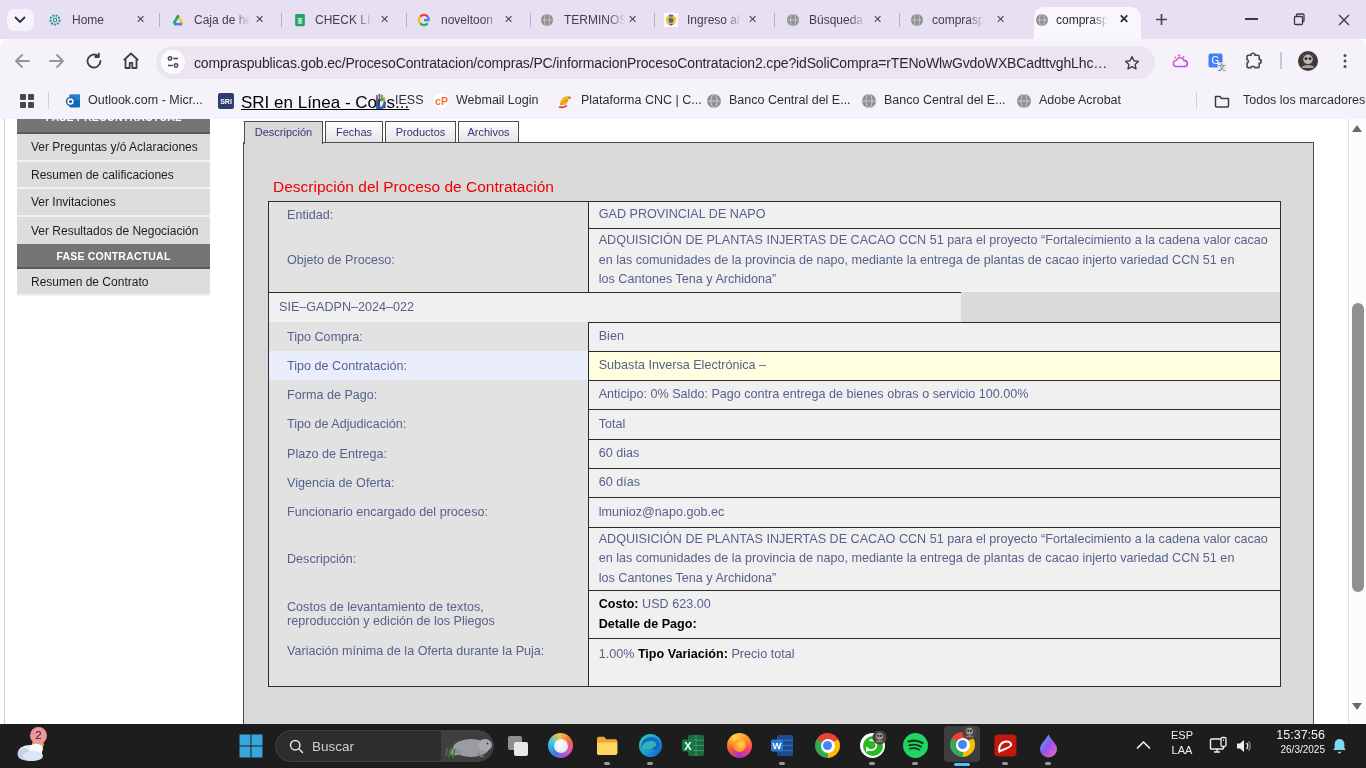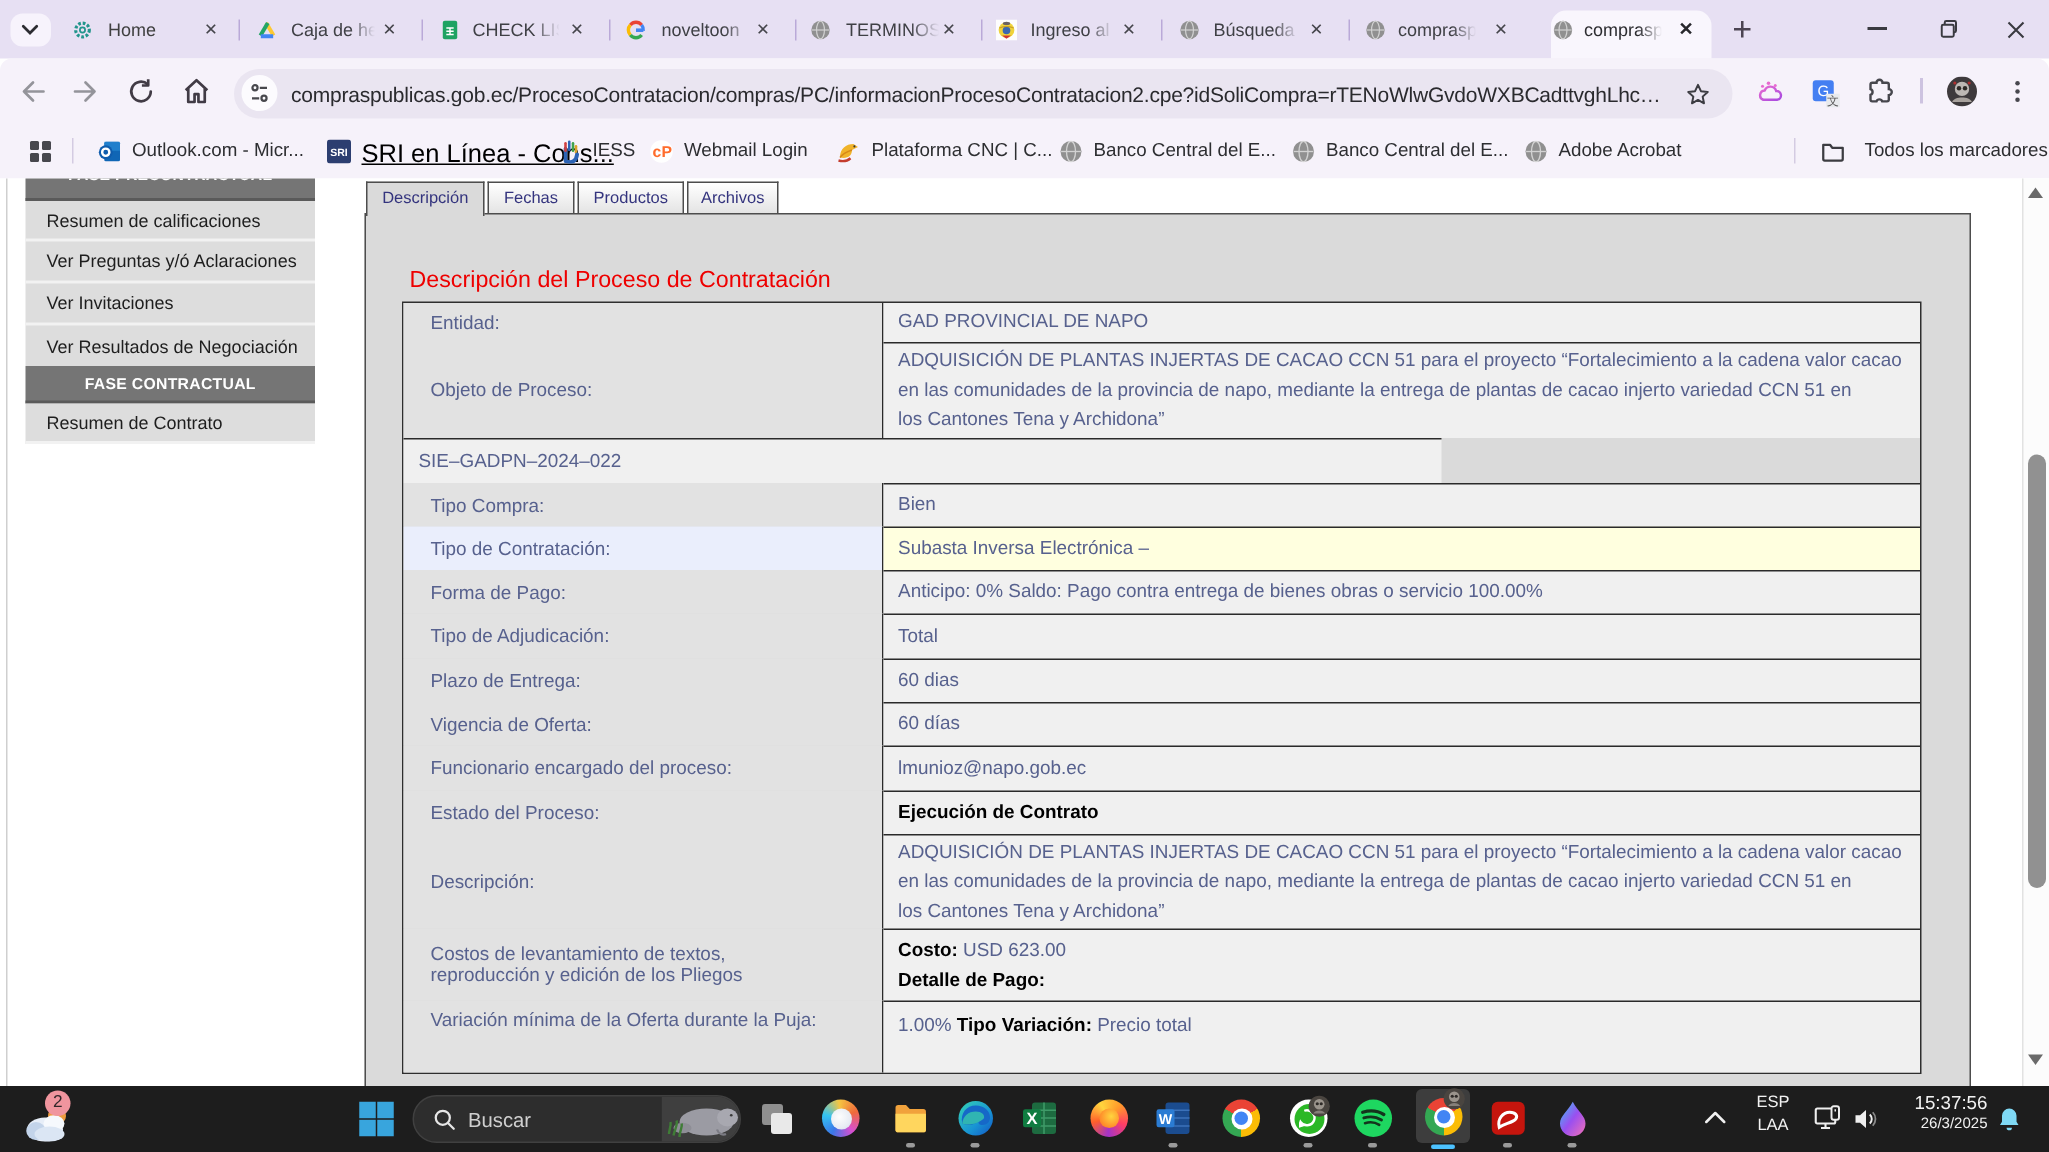--- a/index.html
+++ b/index.html
@@ -324,22 +324,22 @@
       </svg>
     <div class="abs lbl" style="left:1243px;top:11px;font-size:12.5px;color:#2d2e31;">Todos los marcadores</div>
   </div>
 
   <div id="page">
       <div class="abs" style="left:4px;top:0;width:1px;height:605px;background:#cfcfcf;"></div>
     <div id="sidebar">
       <div class="sbhead" style="height:15px;">
           <div style="margin-top:-8px;">FASE PRECONTRACTUAL</div>
         </div>
+      <div class="sbitem" style="height:28px;">Ver Preguntas y/ó Aclaraciones</div>
       <div class="sbitem" style="height:27px;">Resumen de calificaciones</div>
-      <div class="sbitem" style="height:28px;">Ver Preguntas y/ó Aclaraciones</div>
       <div class="sbitem" style="height:28px;">Ver Invitaciones</div>
       <div class="sbitem" style="height:27px;border-bottom:none;">Ver Resultados de Negociación</div>
       <div class="sbhead" style="height:25px;line-height:24px;">FASE CONTRACTUAL</div>
       <div class="sbitem" style="height:27px;">Resumen de Contrato</div>
     </div>
 
     <div class="ctab active" style="left:244px; width:79px;">Descripción</div>
     <div class="ctab" style="left:325px; width:58px;">Fechas</div>
     <div class="ctab" style="left:385px; width:71px;">Productos</div>
     <div class="ctab" style="left:458px; width:61px;">Archivos</div>
@@ -378,24 +378,20 @@
             <div class="lc">Plazo de Entrega:</div>
             <div class="vc">60 dias</div>
           </div>
         <div class="row" style="height:29px;">
             <div class="lc">Vigencia de Oferta:</div>
             <div class="vc">60 días</div>
           </div>
         <div class="row" style="height:30px;">
             <div class="lc">Funcionario encargado del proceso:</div>
             <div class="vc">lmunioz@napo.gob.ec</div>
-          </div>
-        <div class="row" style="height:29px;">
-            <div class="lc">Estado del Proceso:</div>
-            <div class="vc" style="color:#000;font-weight:bold;">Ejecución de Contrato</div>
           </div>
         <div class="row" style="height:63px;">
             <div class="lc">Descripción:</div>
             <div class="vc">ADQUISICIÓN DE PLANTAS INJERTAS DE CACAO CCN 51 para el proyecto “Fortalecimiento a la cadena valor cacao<br>en las comunidades de la provincia de napo, mediante la entrega de plantas de cacao injerto variedad CCN 51 en<br>los Cantones Tena y Archidona”</div>
           </div>
         <div class="row" style="height:48px;">
             <div class="lc">Costos de levantamiento de textos,<br>reproducción y edición de los Pliegos</div>
             <div class="vc">
               <span><b class="k">Costo:</b> USD 623.00<br><b class="k">Detalle de Pago:</b></span>
             </div>

